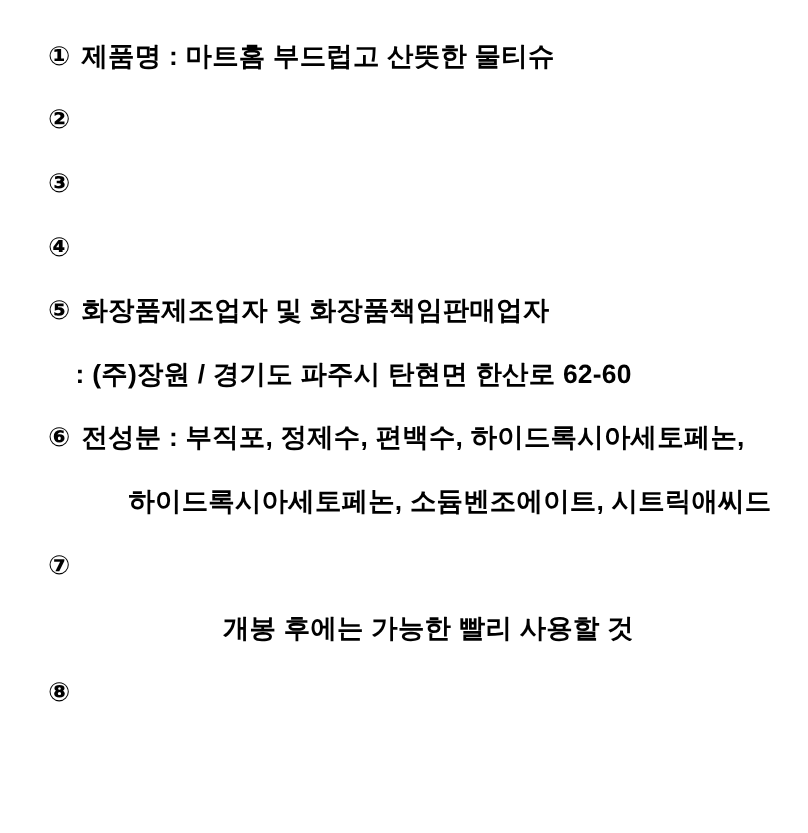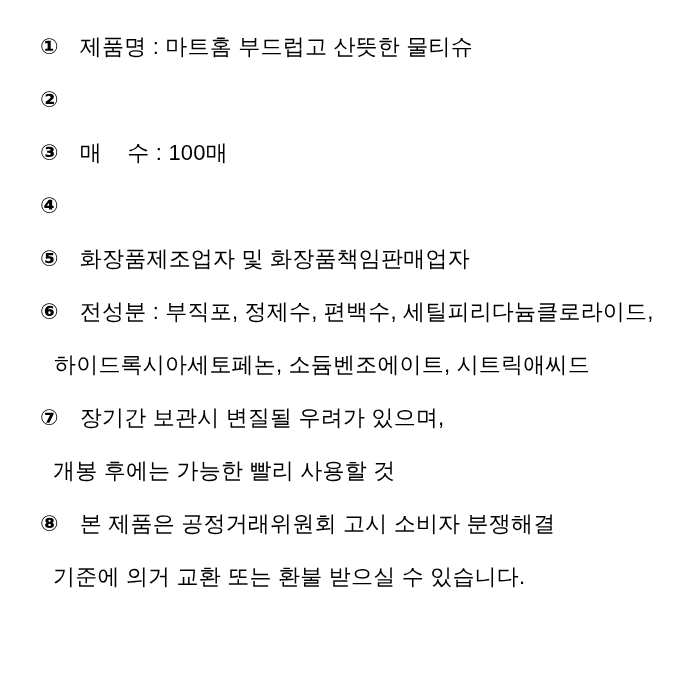--- a/index.html
+++ b/index.html
@@ -21,76 +21,72 @@
     letter-spacing: 0.2px;
   }
   .line {
     height: 53px;
     display: flex;
     align-items: center;
     white-space: pre;
   }
   .line-main  { padding-left: 40px; }
   .indent-a   { padding-left: 63px; }  
-  .indent-b   { padding-left: 42px; }  
-  .indent-c   { padding-left: 41px; }  
+  .indent-b   { padding-left: 107px; }  
+  .indent-c   { padding-left: 41px; justify-content: center; }  
   .num {
     margin-right: 9px;
     font-weight: 700;
   }
   .txt {
-    font-weight: 400;
-    margin-left: 12px;
+    font-weight: 700;
   }
 </style>
 </head>
 <body>
 
 <div class="doc">
 
   <div class="line line-main">
     <span class="num">①</span>
     <span class="txt">제품명 : 마트홈 부드럽고 산뜻한 물티슈</span>
   </div>
 
   <div class="line line-main">
     <span class="num">②</span>
   </div>
 
   <div class="line line-main">
     <span class="num">③</span>
-    <span class="txt">매    수 : 100매</span>
   </div>
 
   <div class="line line-main">
     <span class="num">④</span>
   </div>
 
   <div class="line line-main">
     <span class="num">⑤</span>
     <span class="txt">화장품제조업자 및 화장품책임판매업자</span>
   </div>
+  <div class="line indent-a">
+    <span class="txt">: (주)장원 / 경기도 파주시 탄현면 한산로 62-60</span>
+  </div>
 
   <div class="line line-main">
     <span class="num">⑥</span>
-    <span class="txt">전성분 : 부직포, 정제수, 편백수, 세틸피리다늄클로라이드,</span>
+    <span class="txt">전성분 : 부직포, 정제수, 편백수, 하이드록시아세토페논,</span>
   </div>
   <div class="line indent-b">
     <span class="txt">하이드록시아세토페논, 소듐벤조에이트, 시트릭애씨드</span>
   </div>
 
   <div class="line line-main">
     <span class="num">⑦</span>
-    <span class="txt">장기간 보관시 변질될 우려가 있으며,</span>
   </div>
   <div class="line indent-c">
     <span class="txt">개봉 후에는 가능한 빨리 사용할 것</span>
   </div>
 
   <div class="line line-main">
     <span class="num">⑧</span>
-    <span class="txt">본 제품은 공정거래위원회 고시 소비자 분쟁해결</span>
-  </div>
-  <div class="line indent-c">
-    <span class="txt">기준에 의거 교환 또는 환불 받으실 수 있습니다.</span>
   </div>
 
 </div>
 
 </body></html>

